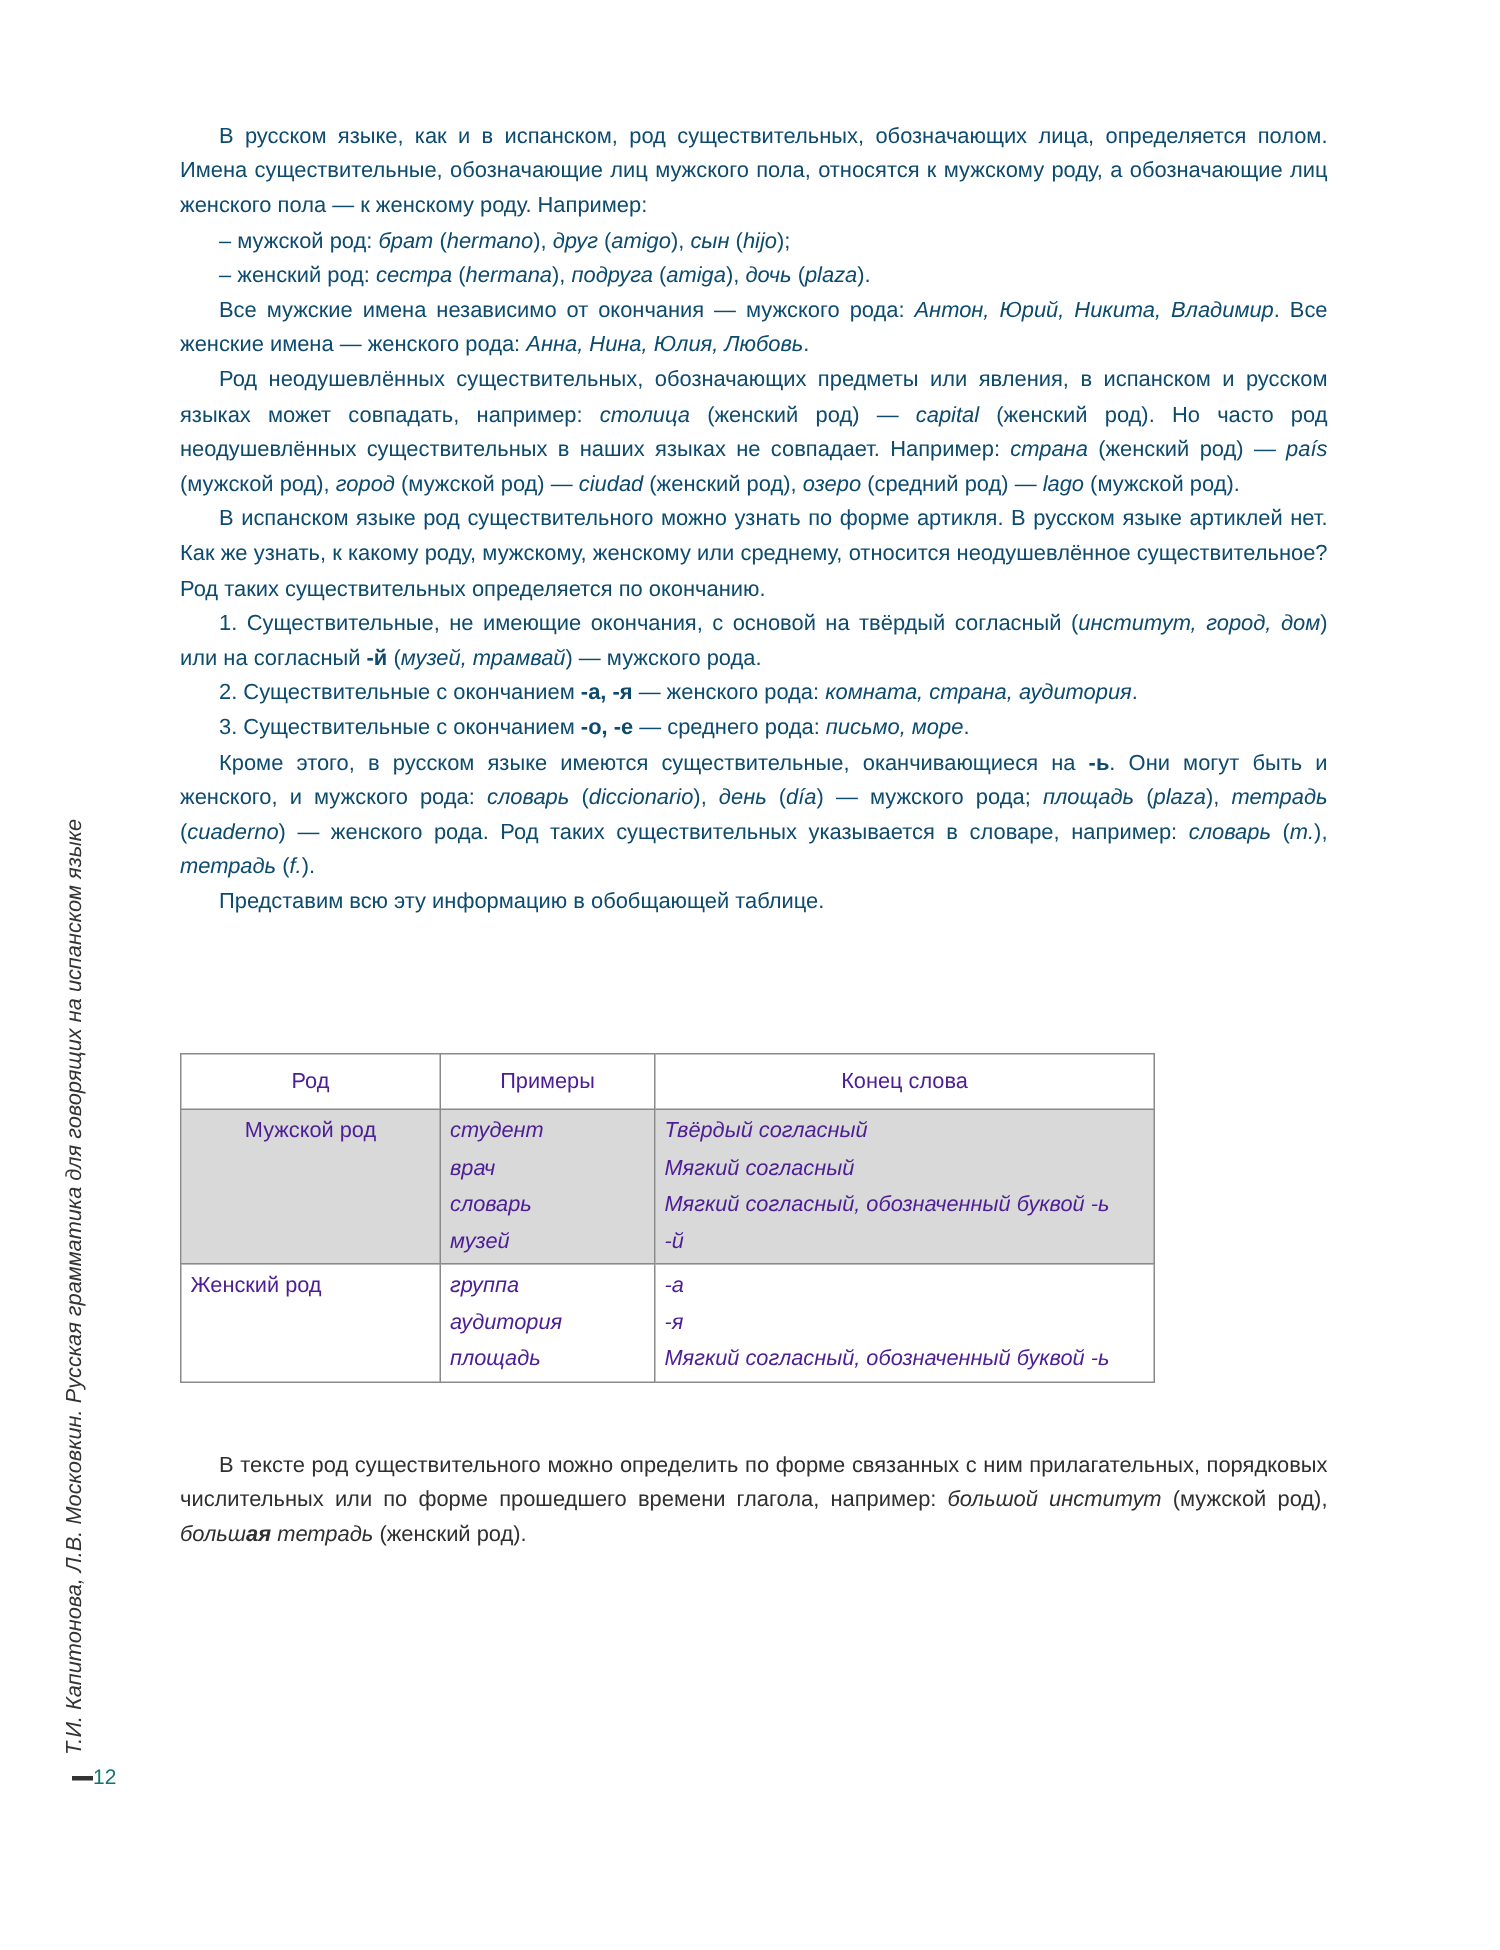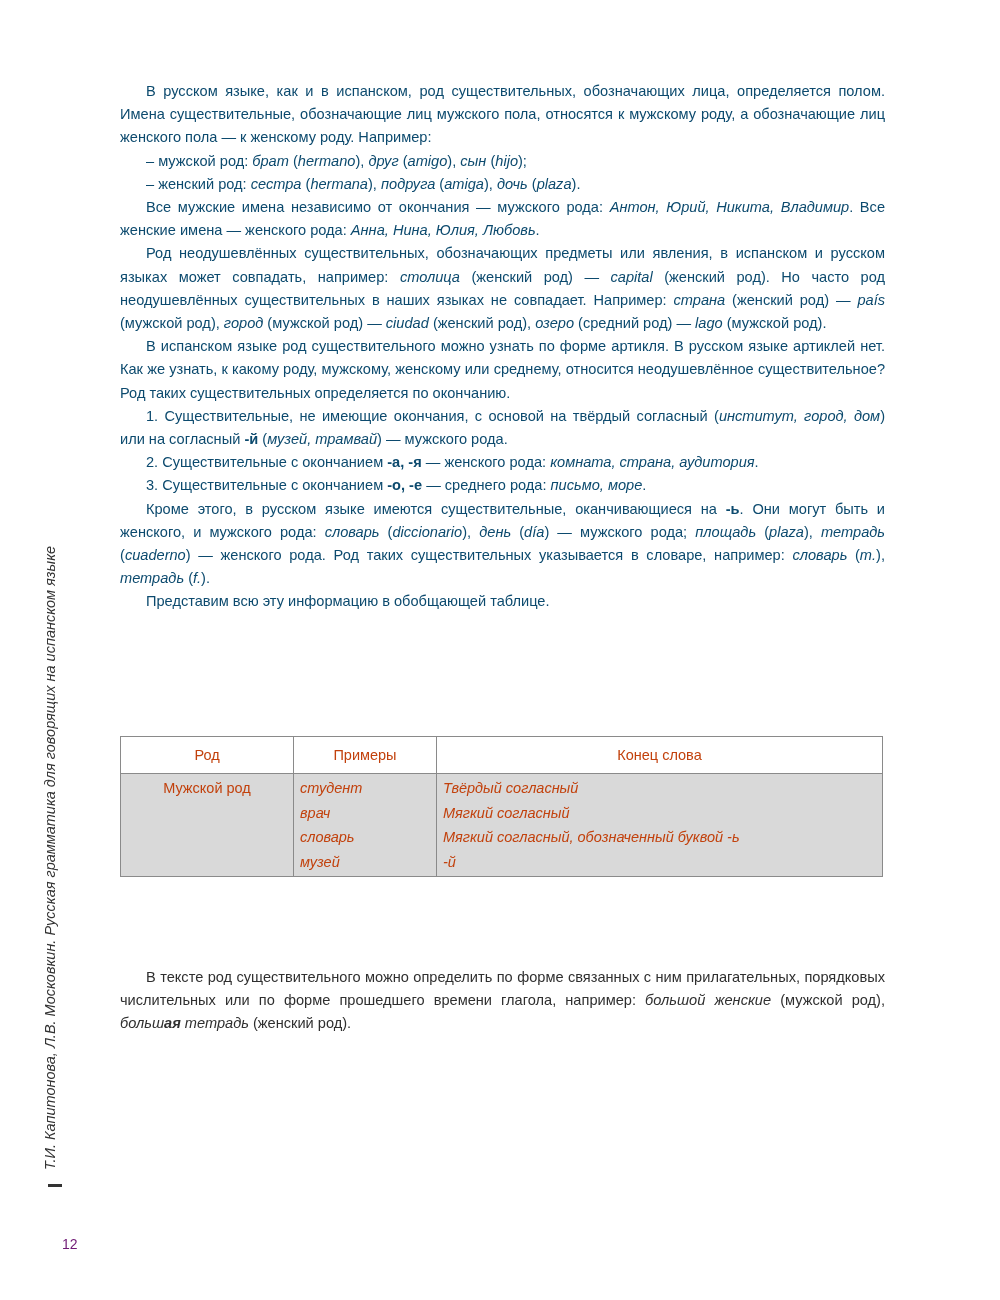--- a/index.html
+++ b/index.html
@@ -6,30 +6,30 @@
   body { width: 1000px; height: 1300px; position: relative; overflow: hidden;
          font-family: "Liberation Sans", sans-serif; color: #2a2a2a; }
   .page { position: absolute; left: 0; top: 0; width: 1000px; height: 1300px; background: #fff; }
 
   .spine { position: absolute; left: 42px; top: 470px; width: 760px; height: 26px;
            transform-origin: left top; transform: rotate(-90deg) translateX(-700px);
            font-size: 14.5px; font-style: italic; color: #333; white-space: nowrap; }
   .spine-authors { font-style: italic; }
   .page-rule { position: absolute; left: 48px; top: 1184px; width: 14px; height: 3px; background: #333;
                transform: rotate(0deg); }
-  .page-number { position: absolute; left: 62px; top: 1236px; font-size: 14px; color: #701a75; }
+  .page-number { position: absolute; left: 62px; top: 1176px; font-size: 14px; color: #0f766e; }
 
   .content { position: absolute; left: 120px; top: 80px; width: 765px; font-size: 14.6px; line-height: 23.2px;
              text-align: justify; color: #0c4a6e; }
   .content p { margin: 0; text-indent: 26px; }
   .content i { font-style: italic; }
   .content b { font-weight: bold; }
 
-  table.gender { position: absolute; left: 120px; top: 736px; width: 763px; border-collapse: collapse;
-                 font-size: 14.5px; color: #c2410c; }
+  table.gender { position: absolute; left: 120px; top: 702px; width: 650px; border-collapse: collapse;
+                 font-size: 14.5px; color: #4c1d95; }
   table.gender th, table.gender td { border: 1.5px solid #8a8a8a; vertical-align: top; padding: 2px 6px; }
   table.gender th { font-weight: normal; height: 32px; vertical-align: middle; text-align: center; background: #fff; }
   table.gender td.gender-cell { width: 160px; }
   table.gender td.ex-cell { width: 130px; }
   table.gender tr.shaded td { background: #d9d9d9; }
   table.gender .line { display: block; line-height: 24.5px; white-space: nowrap; font-style: italic; }
 
   .after { position: absolute; left: 120px; top: 966px; width: 765px; font-size: 14.6px; line-height: 23.2px;
            text-align: justify; color: #2f2f2f; }
   .after p { margin: 0; text-indent: 26px; }
@@ -77,19 +77,32 @@
             <span class="line">словарь</span>
             <span class="line">музей</span>
           </td>
           <td>
             <span class="line">Твёрдый согласный</span>
             <span class="line">Мягкий согласный</span>
             <span class="line">Мягкий согласный, обозначенный буквой -ь</span>
             <span class="line">-й</span>
           </td>
         </tr>
+        <tr>
+          <td class="gender-cell" style="line-height: 24.5px;">Женский род</td>
+          <td class="ex-cell">
+            <span class="line">группа</span>
+            <span class="line">аудитория</span>
+            <span class="line">площадь</span>
+          </td>
+          <td>
+            <span class="line">-а</span>
+            <span class="line">-я</span>
+            <span class="line">Мягкий согласный, обозначенный буквой -ь</span>
+          </td>
+        </tr>
       </tbody>
   </table>
 
   <div class="after" id="after">
-      <p><span>В тексте род существительного можно определить по форме связанных с ним прилагательных, порядковых числительных или по форме прошедшего времени глагола, например: </span><i>большой женские</i><span> (мужской род), </span><i>больш</i><b style="font-style: italic;">ая</b><i> тетрадь</i><span> (женский род).</span></p>
+      <p><span>В тексте род существительного можно определить по форме связанных с ним прилагательных, порядковых числительных или по форме прошедшего времени глагола, например: </span><i>большой институт</i><span> (мужской род), </span><i>больш</i><b style="font-style: italic;">ая</b><i> тетрадь</i><span> (женский род).</span></p>
     </div>
 </div>
 
 </body></html>

